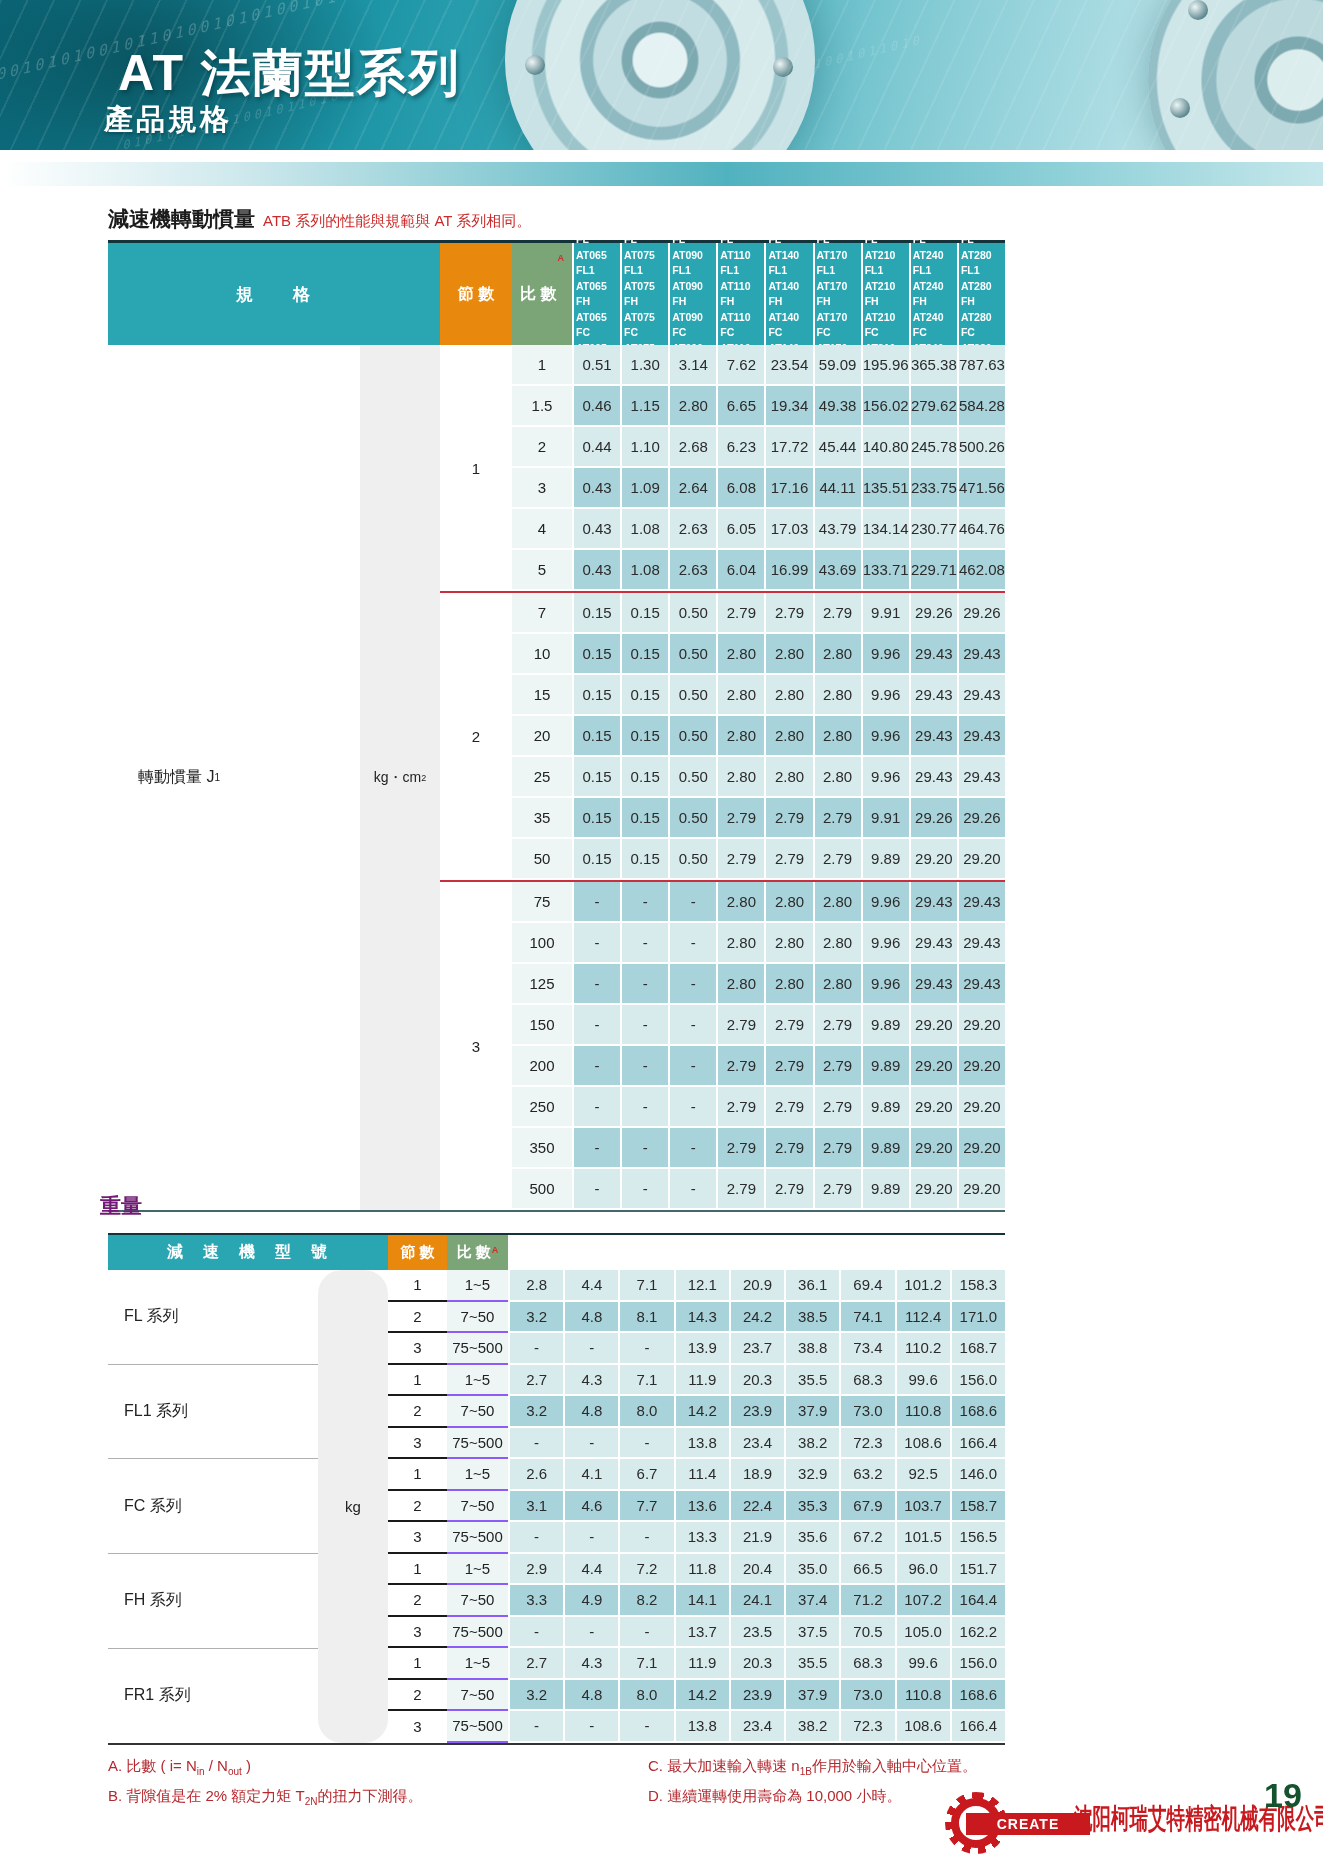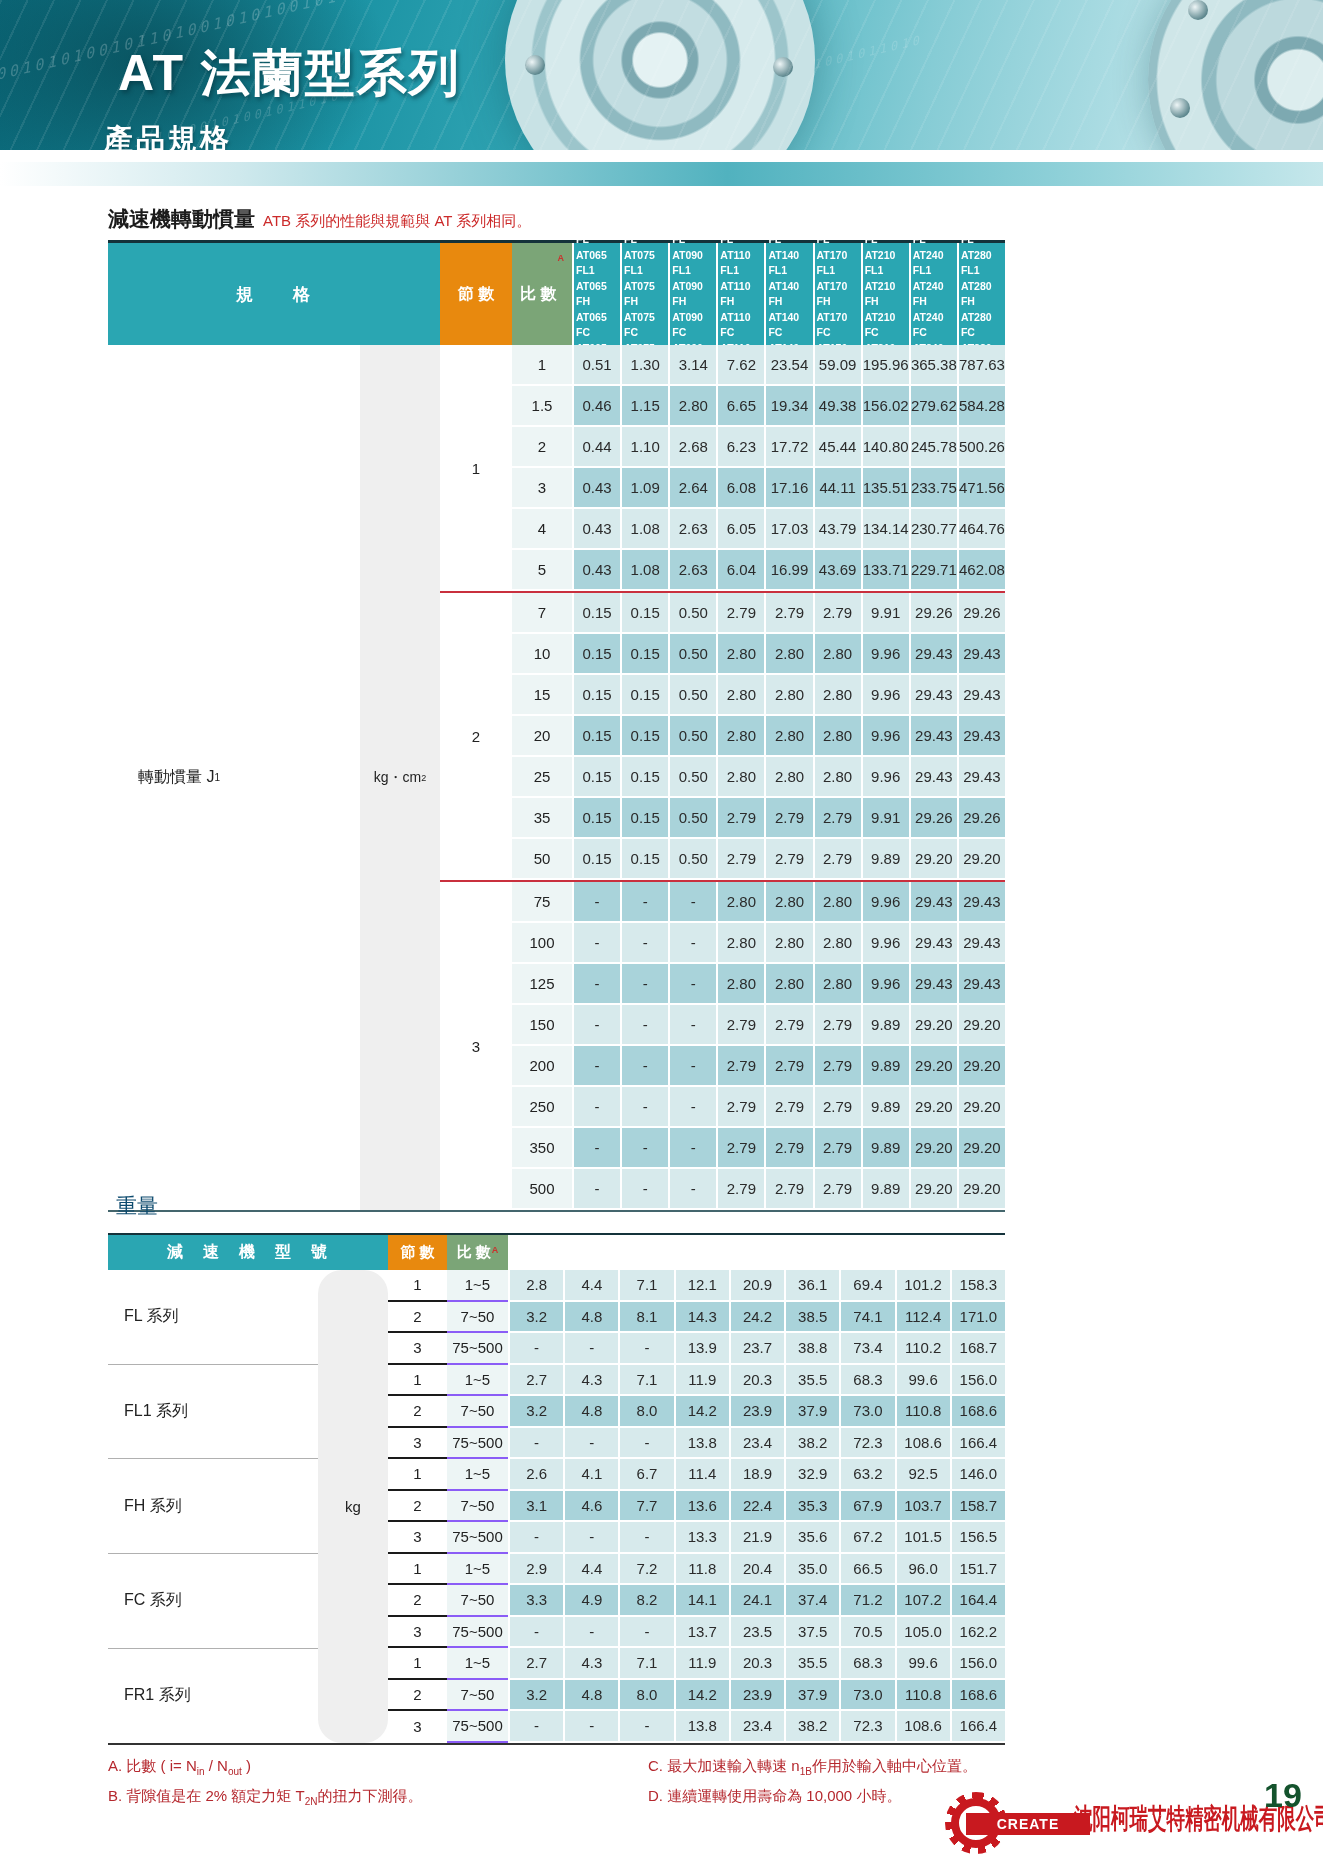--- a/index.html
+++ b/index.html
@@ -26,29 +26,29 @@
   .binary.b3{left:680px; top:60px; font-size:12px; opacity:.7;}
   .flange{position:absolute; border-radius:50%;}
   .flange1{left:505px; top:-95px; width:310px; height:310px; box-shadow:0 0 45px rgba(8,70,80,.35);
     background:radial-gradient(circle at 50% 50%, #e4f2f3 0 12%, #7da9b1 13% 17%, #c2dde1 18% 30%, #8fbac1 31% 36%, #d6eaec 37% 52%, #9cc5cb 53% 58%, #c8e2e5 59% 78%, #88b4bb 79% 100%);}
   .flange2{left:1148px; top:-70px; width:300px; height:300px; box-shadow:0 0 35px rgba(8,70,80,.3);
     background:radial-gradient(circle at 50% 50%, #dcedee 0 14%, #7da9b1 15% 20%, #bcd9dd 21% 38%, #8fbac1 39% 45%, #cfe6e8 46% 66%, #95bfc6 67% 100%);}
   .bolt{position:absolute; width:20px; height:20px; border-radius:50%;
     background:radial-gradient(circle at 35% 35%, #eef6f7, #5c868d 72%);}
   .banner-title{position:absolute; left:118px; top:40px; font-size:50px; font-weight:bold; color:#fff;
     letter-spacing:2px; text-shadow:2px 3px 4px rgba(3,50,60,.55);}
-  .banner-subtitle{position:absolute; left:104px; top:120px; font-size:29px; font-weight:bold; color:#fff;
+  .banner-subtitle{position:absolute; left:104px; top:100px; font-size:29px; font-weight:bold; color:#fff;
     letter-spacing:3px; text-shadow:1px 2px 3px rgba(3,50,60,.5);}
   .band{position:absolute; left:0; top:162px; width:1323px; height:24px;
     background:linear-gradient(to right,#ffffff,#cfe9ed 18%,#51b2bf 55%,#8ed0d8 80%,#c5e7eb 100%);}
 
   
   .sec1-title{position:absolute; left:108px; top:205px; font-size:21px; font-weight:bold; color:#1c1c1c;}
   .sec1-note{position:absolute; left:263px; top:212px; font-size:15px; color:var(--note-red);}
-  .sec2-title{position:absolute; left:116px; top:1192px; font-size:21px; font-weight:normal; color:#0c4a6e;}
+  .sec2-title{position:absolute; left:100px; top:1192px; font-size:21px; font-weight:bold; color:#701a75;}
 
   
   .t1{position:absolute; left:108px; top:240px; width:897px;}
   .t1-header{display:flex; height:105px; border-top:3px solid var(--header-dark);}
   .t1-h-spec{width:332px; background:var(--teal); color:#fff; font-size:17px; font-weight:bold;
     display:flex; align-items:center; justify-content:center; letter-spacing:2px;}
   .t1-h-stage{width:72px; background:var(--orange); color:#fff; font-size:16px; font-weight:bold;
     display:flex; align-items:center; justify-content:center;}
   .t1-h-ratio{width:60px; background:var(--green); color:#fff; font-size:16px; font-weight:bold;
     display:flex; align-items:center; justify-content:center;}
@@ -525,22 +525,22 @@
           <div class="t2-h-col">AT170</div>
           <div class="t2-h-col">AT210</div>
           <div class="t2-h-col">AT240</div>
           <div class="t2-h-col">AT280</div>
         </div>
     </div>
     <div class="t2-body">
       <div class="t2-label-col" id="t2-labels">
           <div class="t2-label">FL 系列</div>
           <div class="t2-label">FL1 系列</div>
+          <div class="t2-label">FC 系列</div>
           <div class="t2-label">FH 系列</div>
-          <div class="t2-label">FC 系列</div>
           <div class="t2-label">FR1 系列</div>
         </div>
       <div class="t2-unit-col">
           <span>kg</span>
         </div>
       <div class="t2-groups" id="t2-groups">
           <div class="t2-row row-light">
             <div class="t2-stage">1</div>
             <div class="t2-ratio">1~5</div>
             <div class="t2-val">2.8</div>

